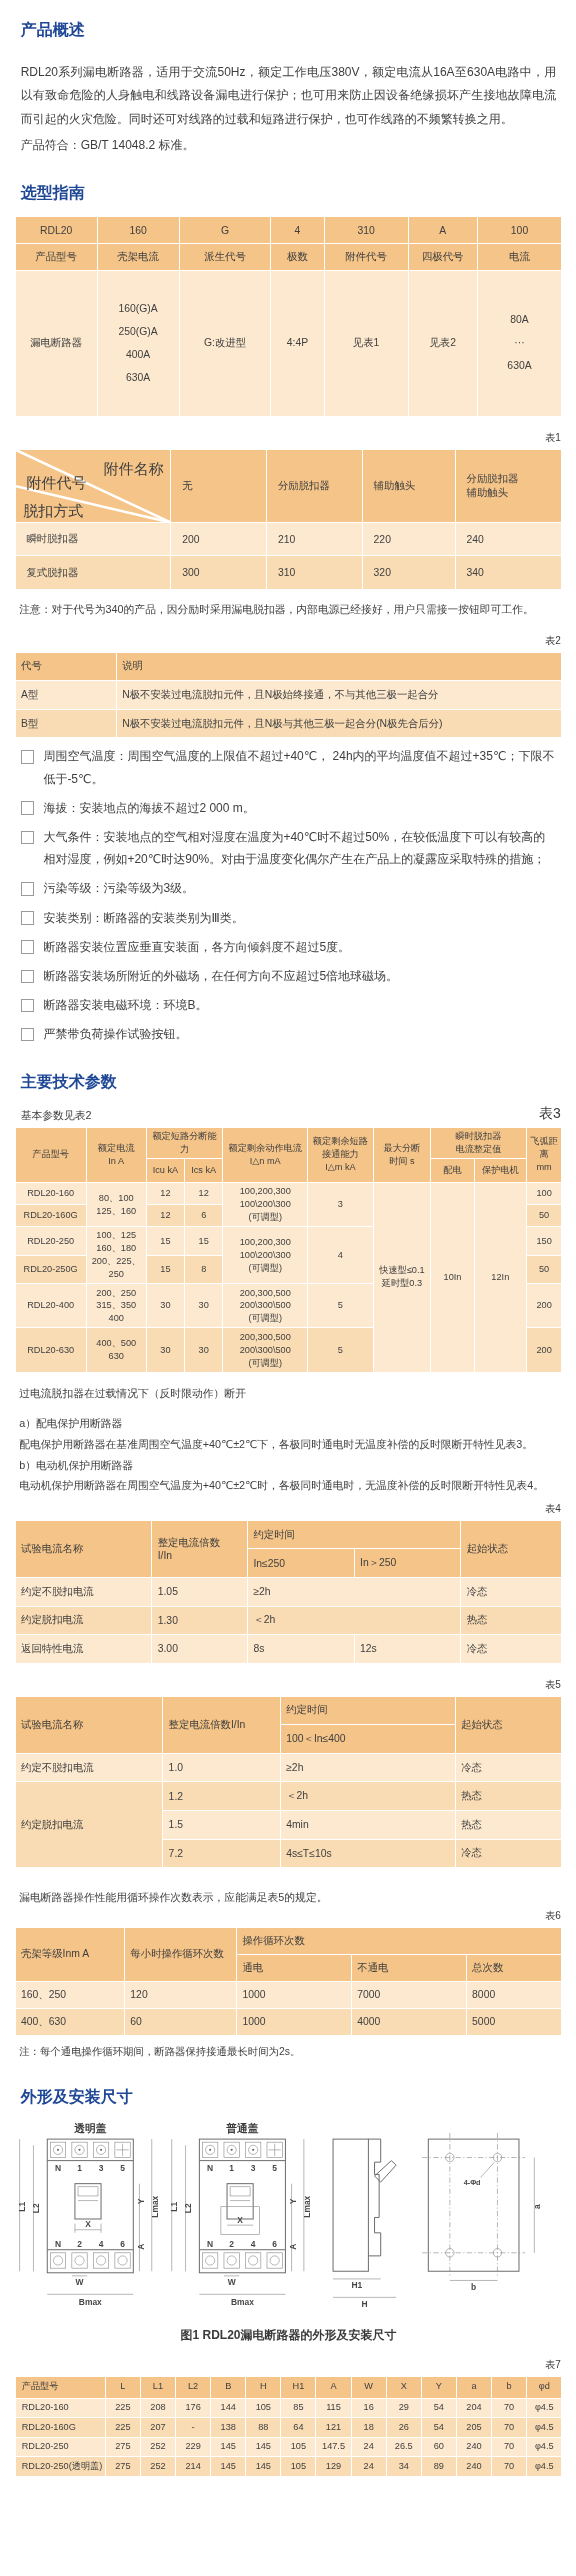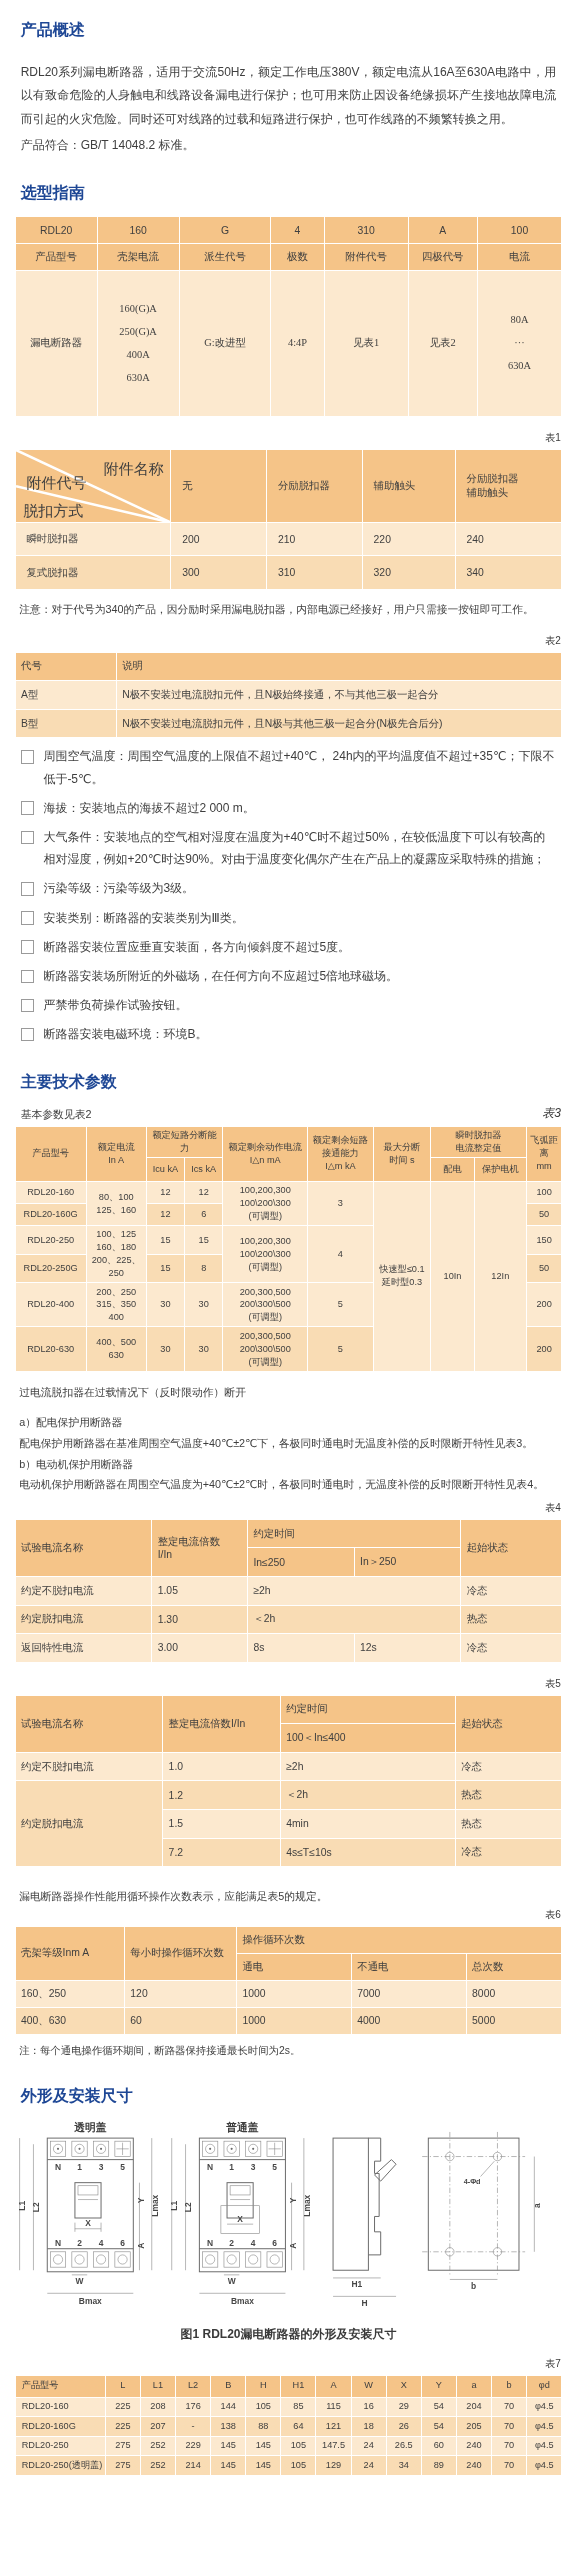--- a/index.html
+++ b/index.html
@@ -11,38 +11,38 @@
   .std{font-size:12px;margin:3.1px 6.1px 0 6.1px;line-height:1.9;}
   .tag{font-size:10px;color:#3a3a3a;text-align:right;margin:14px 1.5px 3.8px 0;}
   table{width:100%;border-collapse:collapse;table-layout:fixed;}
   td{border:1.5px solid #fff;padding:3.8px 5.4px;font-size:10.4px;color:#3f3f3f;vertical-align:middle;white-space:pre-line;word-wrap:break-word;}
   thead td{background:#f5c488;}
   tbody td{background:#fce9cf;}
   tbody tr:nth-child(even) td{background:#f9dcb4;}
   
   .sel td{text-align:center;}
   .sel thead td{height:18.4px;}
-  .sel tbody td{height:137px;line-height:2.2;background:#fce9cf;font-family:Liberation Serif, serif;}
+  .sel tbody td{height:137px;line-height:2.2;background:#fce9cf;}
   
   .t1 td{text-align:left;padding-left:10.8px;height:24.6px;}
   .t1 thead td{height:65px;}
   .corner{position:relative;padding:0 !important;}
   .corner svg{position:absolute;left:0;top:0;width:100%;height:100%;}
   .corner span{position:absolute;font-size:15px;color:#3f3f3f;}
   .c-top{left:57%;top:14%;}
   .c-mid{left:7%;top:34%;}
   .c-bot{left:5%;top:72%;}
   .t2 td{text-align:left;height:20px;}
   
   .bullet{display:flex;margin:7px 6.1px;font-size:12px;line-height:1.85;}
   .sq{flex:0 0 11.5px;width:11.5px;height:11.5px;border:1.5px solid #9a9a9a;margin:4.6px 9.2px 0 0;}
   .bt{flex:1;}
   .cap-row{display:flex;justify-content:space-between;align-items:flex-end;margin:10.8px 1.5px 3.8px 1.5px;gap:32px;}
   .cap-left{font-size:10.8px;color:#3a3a3a;margin-left:4.6px;}
-  .cap-tag{font-size:12px;color:#3a3a3a;font-style:italic;}
+  .cap-tag{font-size:14px;color:#3a3a3a;}
   
   .t3 td{font-size:9.2px;text-align:center;padding:2.3px 2.3px;line-height:1.4;}
   .t3 thead td{height:18.4px;}
   
   .tnote{font-size:10.8px;margin:10.8px 4.6px 0 4.6px;line-height:1.8;}
   .t45 td{text-align:left;height:20px;}
   .t6 td{text-align:left;height:18.4px;}
   .note2{font-size:10.4px;margin:7.7px 4.6px 0 4.6px;line-height:1.7;}
   
   .figwrap{margin:14px 0 0 0;font-weight:bold;}
@@ -218,25 +218,25 @@
     <div class="bullet">
         <span class="sq"></span>
         <span class="bt">断路器安装位置应垂直安装面，各方向倾斜度不超过5度。</span>
       </div>
     <div class="bullet">
         <span class="sq"></span>
         <span class="bt">断路器安装场所附近的外磁场，在任何方向不应超过5倍地球磁场。</span>
       </div>
     <div class="bullet">
         <span class="sq"></span>
+        <span class="bt">断路器安装电磁环境：环境B。</span>
+      </div>
+    <div class="bullet">
+        <span class="sq"></span>
         <span class="bt">严禁带负荷操作试验按钮。</span>
-      </div>
-    <div class="bullet">
-        <span class="sq"></span>
-        <span class="bt">断路器安装电磁环境：环境B。</span>
       </div>
   </div>
 
   <div>
     <div class="sect-title">主要技术参数</div>
     <div class="cap-row">
       <span class="cap-left">基本参数见表2</span>
       <span class="cap-tag">表3</span>
     </div>
     <table class="t3">

